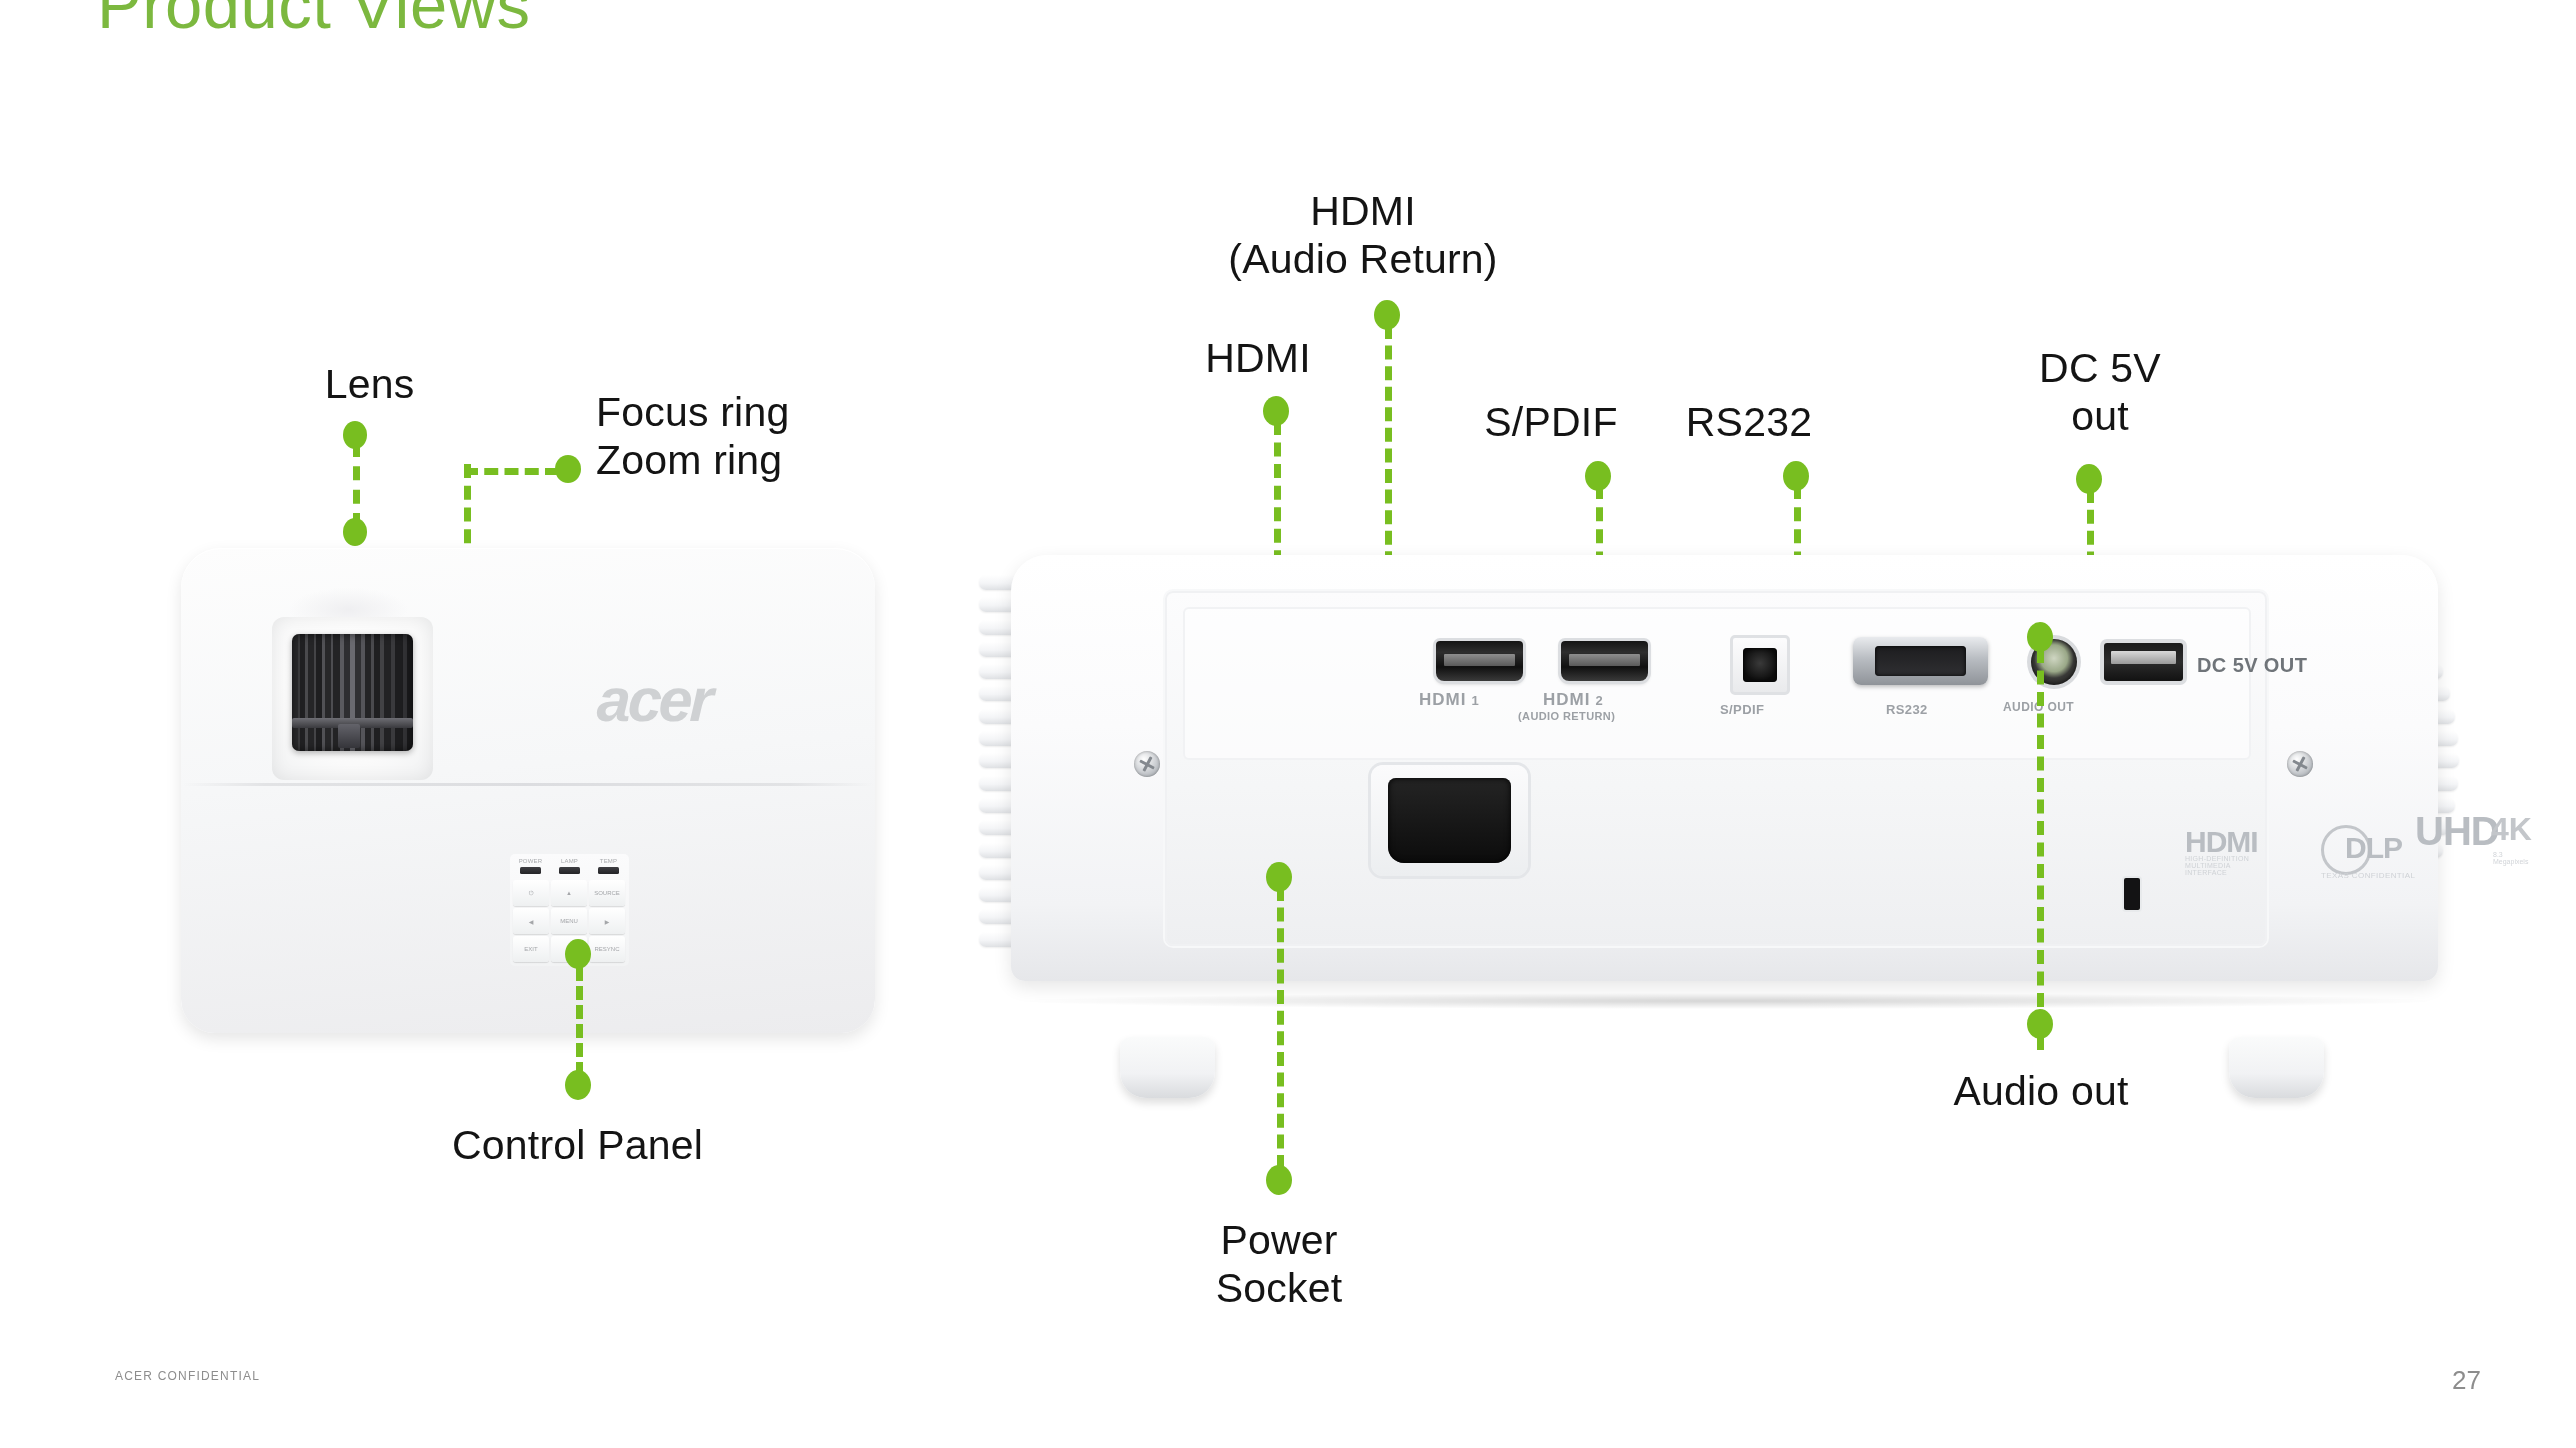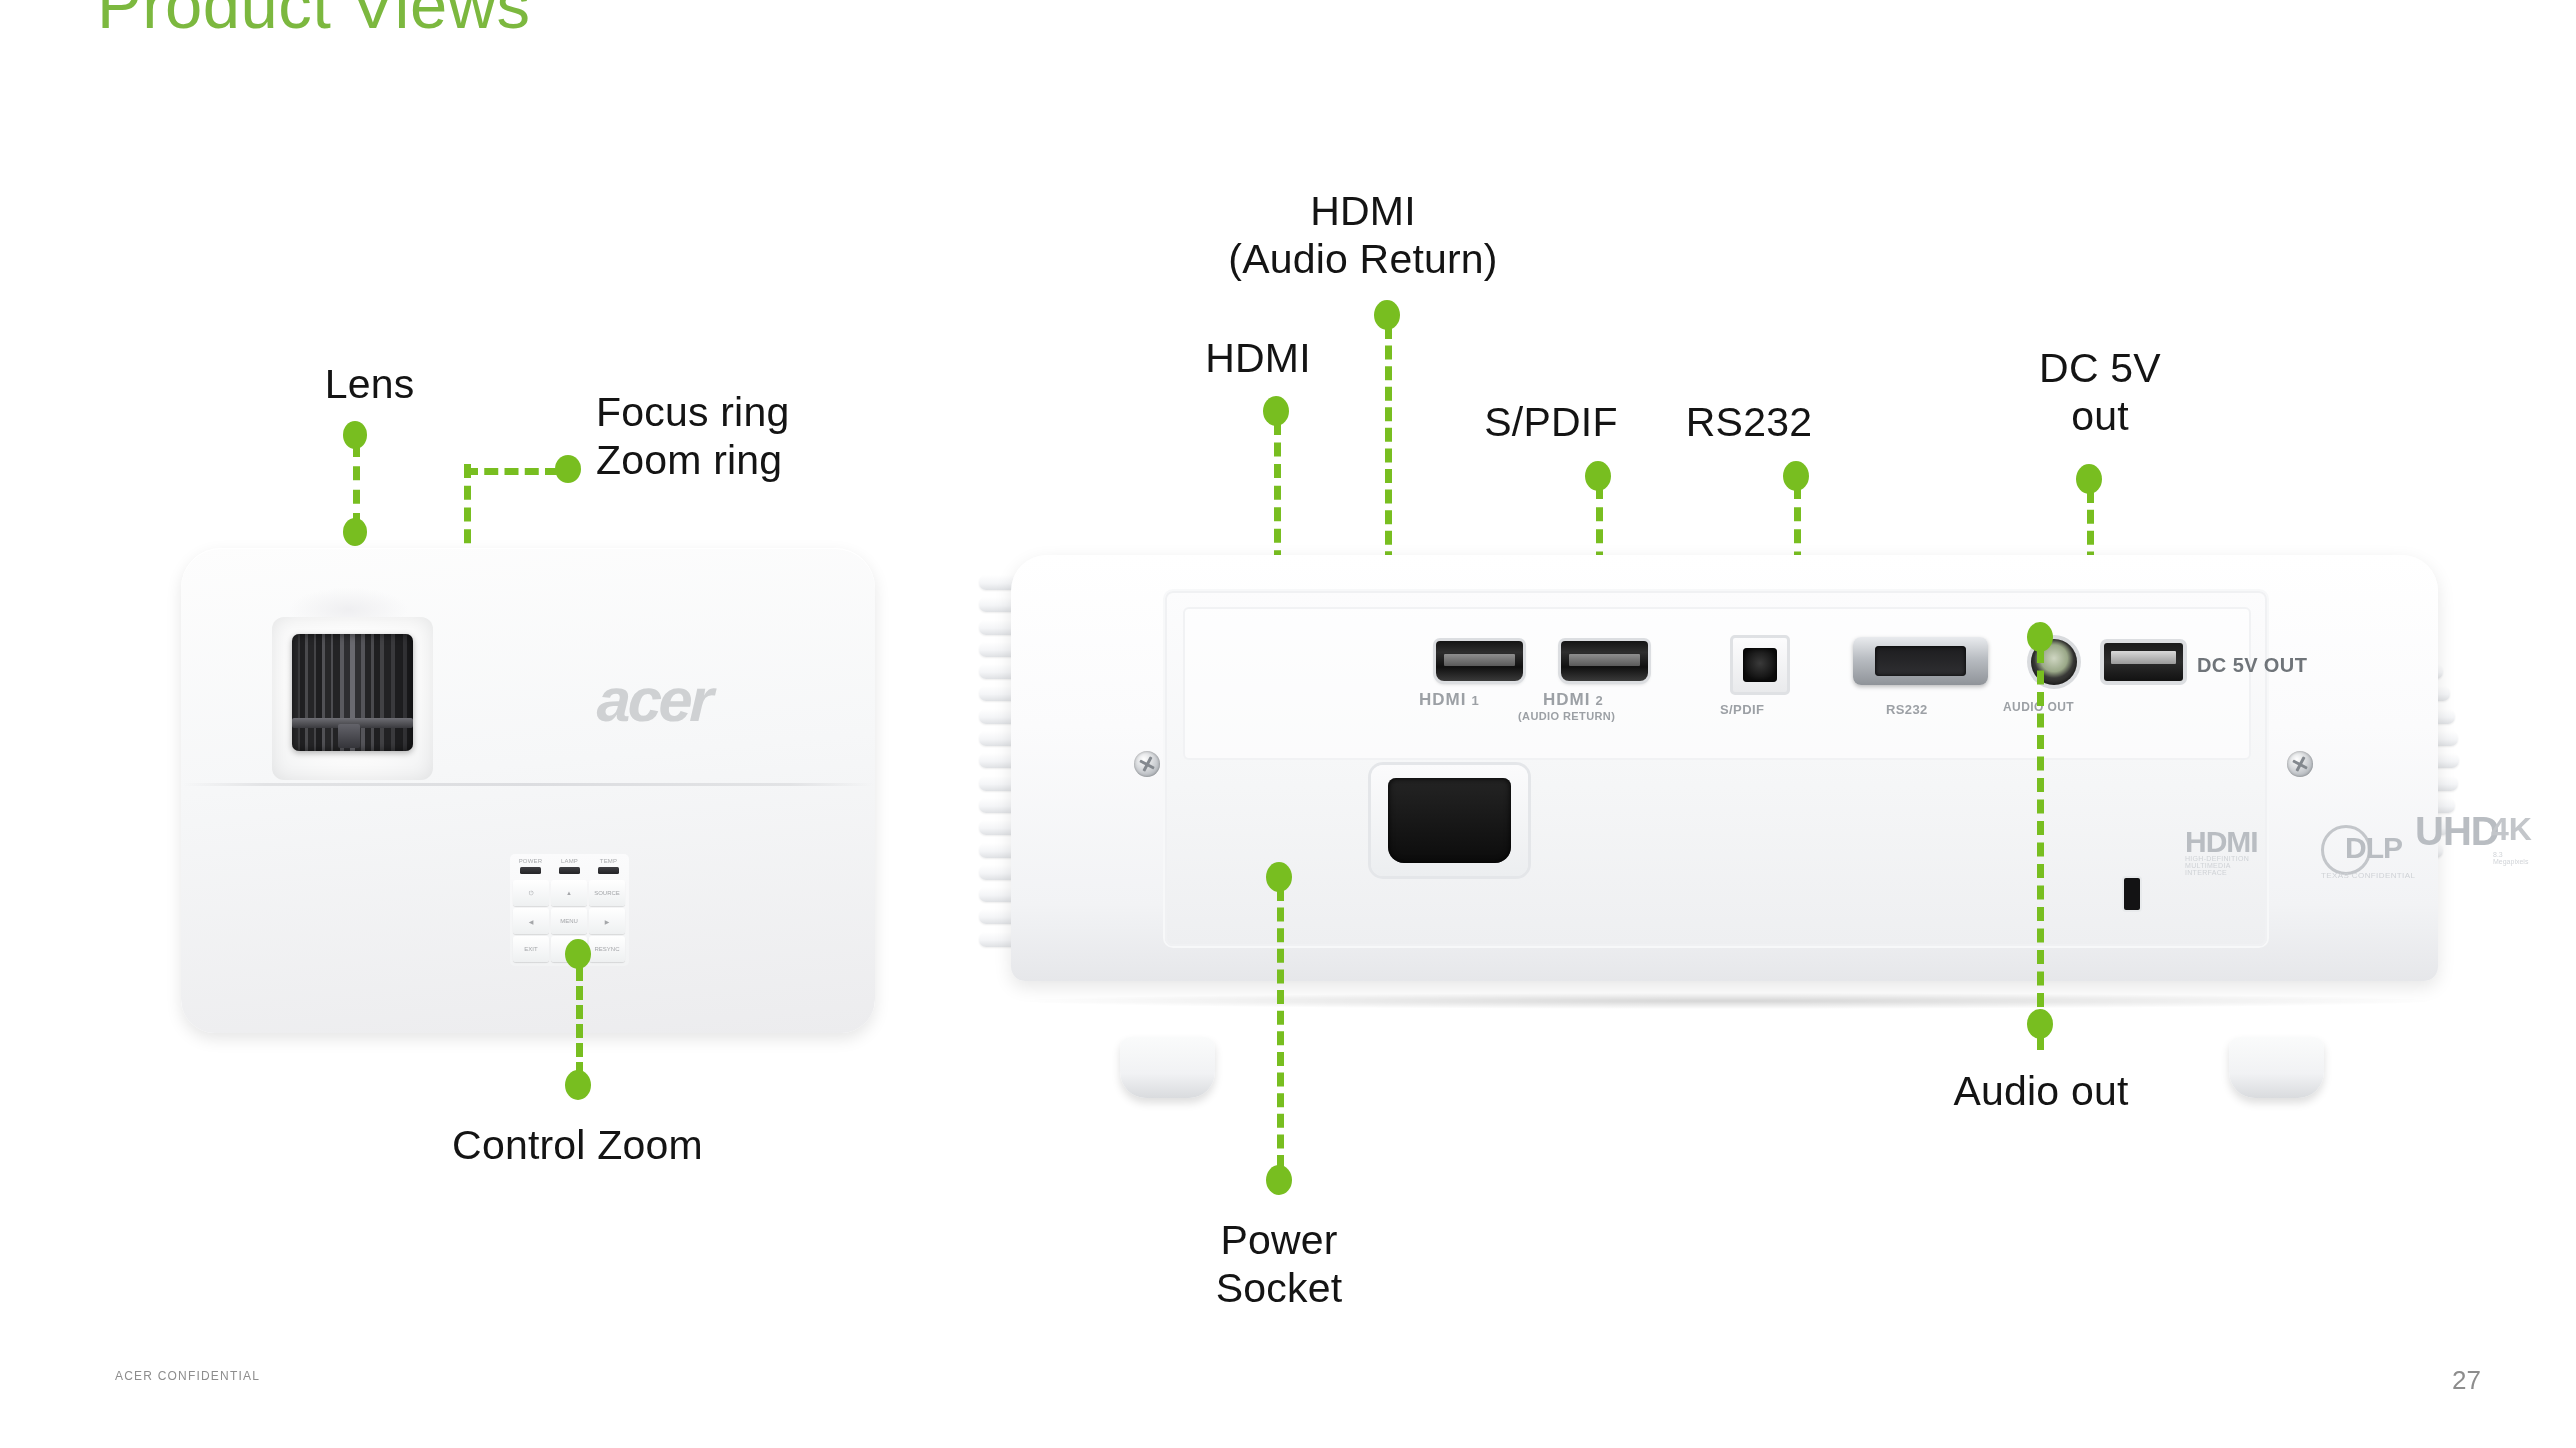--- a/index.html
+++ b/index.html
@@ -272,21 +272,21 @@
         <div class="cp-btn">EXIT</div>
         <div class="cp-btn">▼</div>
         <div class="cp-btn">RESYNC</div>
       </div>
     </div>
   </div>
 
   <div class="dot" style="left:565px;top:939px;width:26px;height:30px;"></div>
   <div class="vline" style="left:576px;top:967px;height:109px;"></div>
   <div class="dot" style="left:565px;top:1070px;width:26px;height:30px;"></div>
-  <div class="clabel ctr" style="left:439px;top:1122px;width:277px;">Control Zoom</div>
+  <div class="clabel ctr" style="left:439px;top:1122px;width:277px;">Control Panel</div>
 
   <div class="clabel ctr" style="left:1175px;top:188px;width:376px;">HDMI<br>(Audio Return)</div>
   <div class="dot" style="left:1374px;top:300px;width:26px;height:30px;"></div>
   <div class="vline" style="left:1385px;top:325px;height:302px;"></div>
   <div class="dot" style="left:1374px;top:621px;width:26px;height:30px;"></div>
 
   <div class="clabel ctr" style="left:1154px;top:335px;width:208px;">HDMI</div>
   <div class="dot" style="left:1263px;top:396px;width:26px;height:30px;"></div>
   <div class="vline" style="left:1274px;top:421px;height:208px;"></div>
   <div class="dot" style="left:1263px;top:621px;width:26px;height:30px;"></div>

